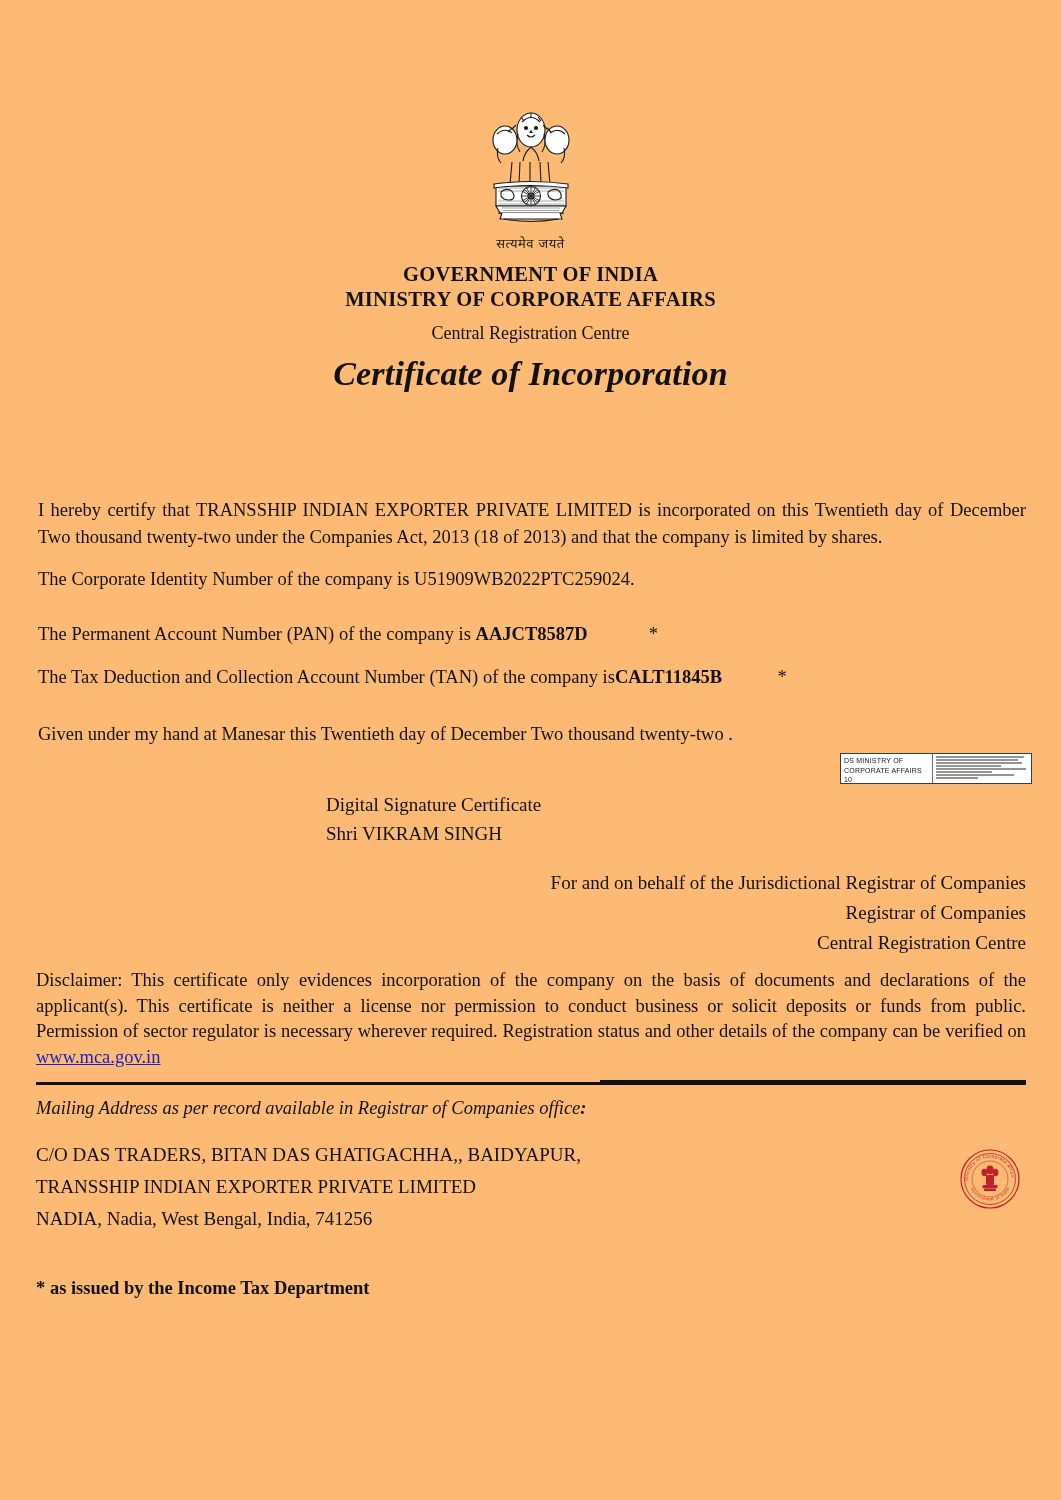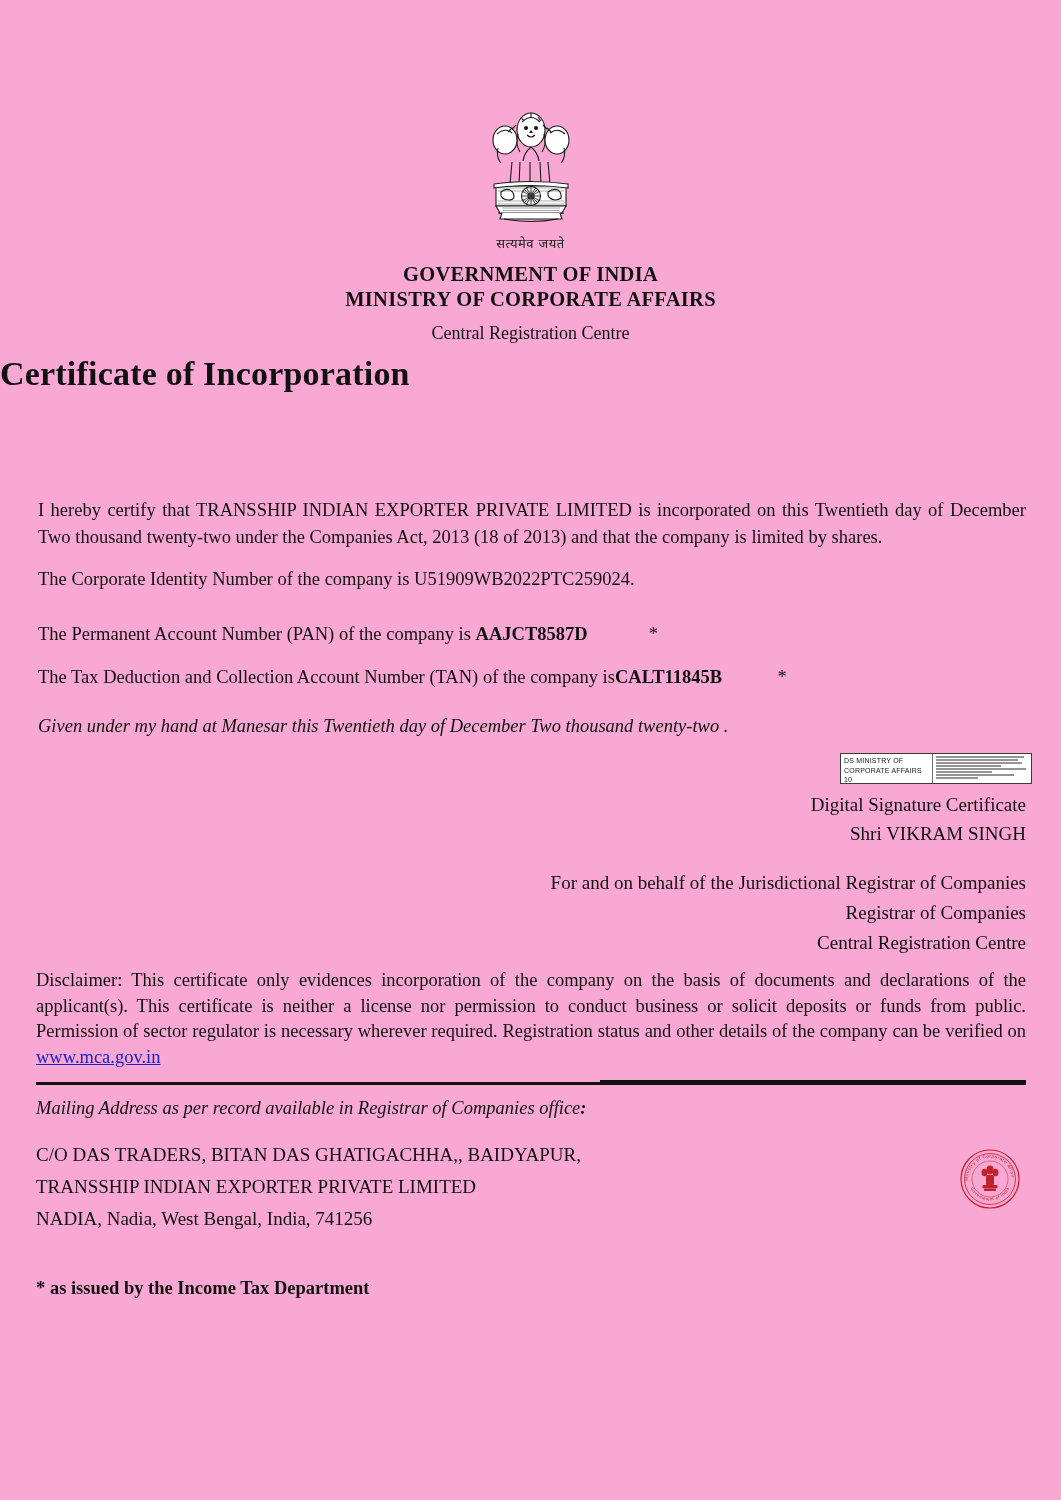--- a/index.html
+++ b/index.html
@@ -13,21 +13,21 @@
     position: relative;
     font-family: "Liberation Serif", "DejaVu Serif", serif;
     color: #111111;
     overflow: hidden;
   }
   .page {
     position: absolute;
     left: 0; top: 0;
     width: 1061px;
     height: 1500px;
-    background: #f9a8d4;
+    background: #fdba74;
   }
 
   
   .emblem-wrap {
     position: absolute;
     left: 0; top: 104px;
     width: 1061px;
     text-align: center;
   }
   .emblem-svg { display: inline-block; }
@@ -54,24 +54,25 @@
   }
   .crc-line {
     font-size: 18px;
     margin-top: 10px;
     line-height: 22px;
   }
   .cert-title {
     position: absolute;
     left: 0; top: 355px;
     width: 1061px;
-    text-align: left;
+    text-align: center;
     font-size: 34px;
     font-weight: bold;
     letter-spacing: 0.2px;
+    font-style: italic;
   }
   .pursuant {
     position: absolute;
     left: 38px; top: 404px;
     width: 985px;
     text-align: center;
     font-size: 18.5px;
     line-height: 27px;
   }
 
@@ -82,21 +83,21 @@
     top: 497px;
     width: 988px;
     font-size: 18.5px;
     line-height: 26.5px;
     text-align: justify;
   }
   .p-certify { text-align: justify; }
   .p-cin { margin-top: 16px; }
   .p-pan { margin-top: 28px; }
   .p-tan { margin-top: 17px; }
-  .p-given { margin-top: 22px; font-style: italic; }
+  .p-given { margin-top: 30px; }
   .mono-id { }
   .bold-id { font-weight: bold; }
   .star-gap { display: inline-block; width: 52px; }
   .star-gap-sm { display: inline-block; width: 46px; }
 
   
   .ds-stamp {
     position: absolute;
     left: 840px;
     top: 753px;
@@ -137,21 +138,21 @@
   .ds-microline.w6 { width: 60%; }
   .ds-microline.w7 { width: 84%; }
   .ds-microline.w8 { width: 45%; }
 
   
   .sig-block {
     position: absolute;
     right: 35px;
     top: 790px;
     width: 700px;
-    text-align: right;
+    text-align: left;
     font-size: 19px;
     line-height: 29px;
   }
   .sig-name { }
   .registrar-block {
     position: absolute;
     right: 35px;
     top: 868px;
     width: 720px;
     text-align: right;

